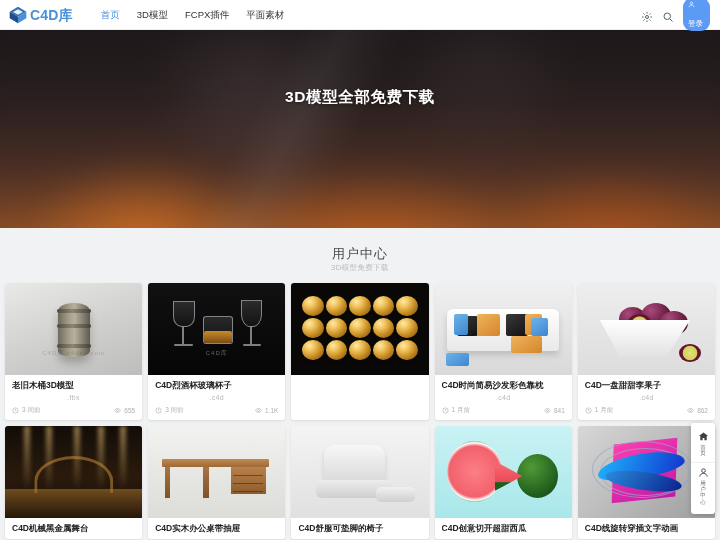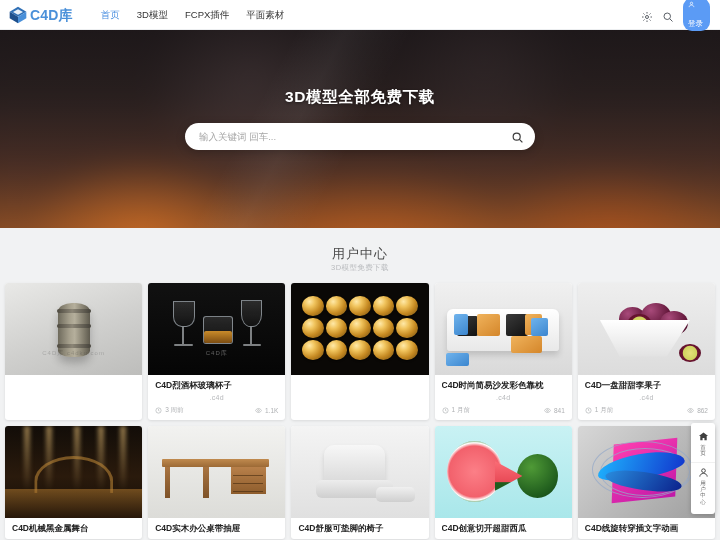--- a/index.html
+++ b/index.html
@@ -477,48 +477,59 @@
       <span>登录</span>
     </span>
   </div>
 </div>
 
 <div class="hero">
   <div class="hero-bg"></div>
   <div class="hero-bg2"></div>
   <div class="hero-inner">
     <div class="hero-title">3D模型全部免费下载</div>
-    <div class="search-wrap">
-      <input class="search-input" type="text" placeholder="输入关键词 回车..." style="">
-      <span class="search-btn">
-        <svg viewBox="0 0 24 24" fill="none" stroke="#3c3c3c" stroke-width="2.2">
-          <circle cx="10.5" cy="10.5" r="6.5"></circle>
-            <path d="M15.5 15.5L21 21"></path>
-        </svg>
-      </span>
-    </div>
   </div>
 </div>
 
 <div class="section-head">
   <div class="section-title">用户中心</div>
   <div class="section-sub">3D模型免费下载</div>
 </div>
 
 <div class="grid">
 
   <div class="card">
     <div class="thumb t-barrel">
       <div class="art">
         <div class="barrel-body"></div>
         <div class="barrel-hoop" style="top:28%"></div>
         <div class="barrel-hoop" style="top:45%"></div>
         <div class="barrel-hoop" style="top:66%"></div>
       </div>
       <span class="wm dark">C4D库 c4dku.com</span>
+    </div>
+    <div class="card-body">
+      <div class="card-title">老旧木桶3D模型</div>
+      <div class="card-fmt">.fbx</div>
+      <div class="card-meta">
+        <span class="meta-left">
+          <svg class="meta-ico" viewBox="0 0 24 24" fill="none" stroke="currentColor" stroke-width="2.2">
+              <circle cx="12" cy="12" r="9"></circle>
+              <path d="M12 7v5l3.5 2"></path>
+            </svg>
+          <span>3 周前</span>
+        </span>
+        <span class="meta-right">
+          <svg class="meta-ico" viewBox="0 0 24 24" fill="none" stroke="currentColor" stroke-width="2.2">
+              <path d="M1.5 12S5.5 5 12 5s10.5 7 10.5 7-4 7-10.5 7S1.5 12 1.5 12z"></path>
+              <circle cx="12" cy="12" r="3"></circle>
+            </svg>
+          <span>655</span>
+        </span>
+      </div>
     </div>
   </div>
 
   <div class="card">
     <div class="thumb t-glass">
       <div class="art">
         <div class="g-bowl" style="left:18%;top:20%;width:16%;height:28%;border-radius:0 0 40% 40%"></div>
         <div class="g-stem" style="left:25%;top:48%;width:1.5px;height:18%"></div>
         <div class="g-stem" style="left:19%;top:66%;width:14%;height:2px;border-radius:2px"></div>
         <div class="g-bowl" style="left:40%;top:36%;width:22%;height:30%;border-radius:3px"></div>

